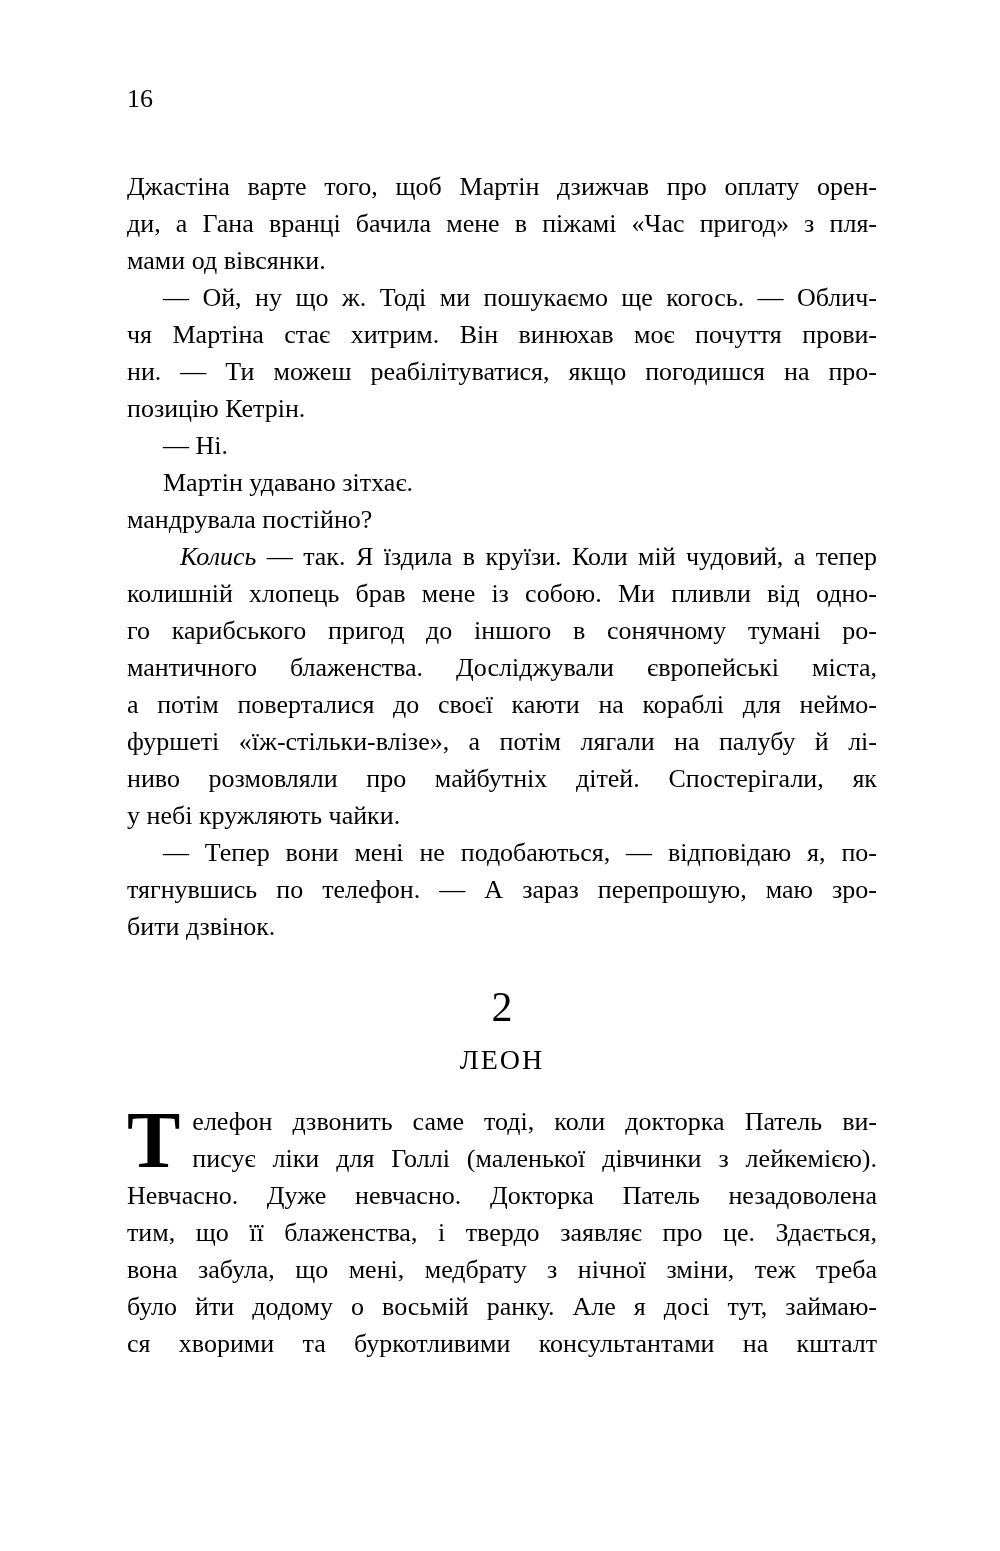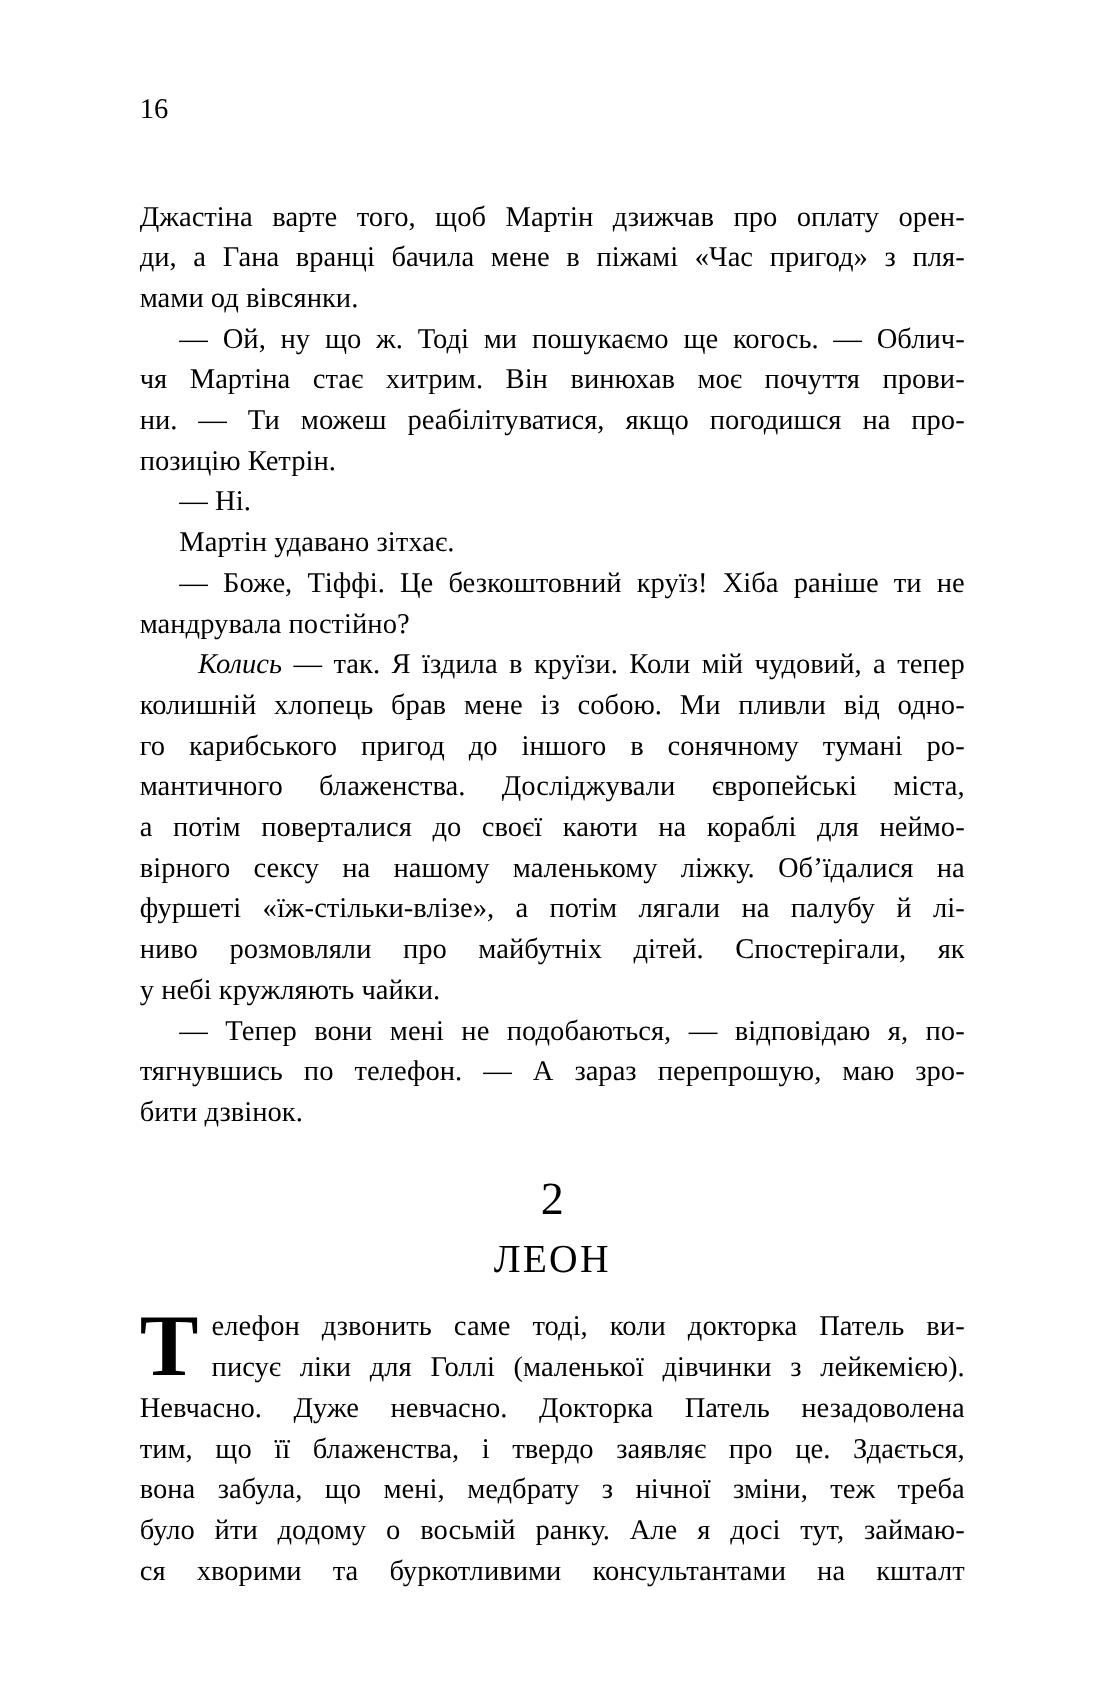--- a/index.html
+++ b/index.html
@@ -22,21 +22,21 @@
   .page-number {
     position: absolute;
     left: 127px;
     top: 84px;
     font-size: 26px;
     line-height: 30px;
   }
   .text-block {
     position: absolute;
     left: 127px;
-    top: 178px;
+    top: 168px;
     width: 750px;
   }
   .paragraph { margin: 0; }
   .line {
     font-size: 26px;
     line-height: 37px;
     height: 37px;
     overflow: hidden;
     text-align: justify;
   }
@@ -44,21 +44,21 @@
   .line.last { text-align-last: left; }
   .line.indent { padding-left: 36px; }
   .italic { font-style: italic; margin-left: 17px; }
   .chapter-heading { margin-top: 38px; text-align: center; }
   .chapter-number {
     font-size: 42px;
     line-height: 48px;
   }
   .chapter-title {
     margin-top: 14px;
-    font-size: 36px;
+    font-size: 28px;
     line-height: 30px;
     letter-spacing: 2px;
   }
   .dropcap-para { margin-top: 28px; }
   .dropcap {
     float: left;
     font-size: 80px;
     line-height: 70px;
     height: 70px;
     margin: 2px 12px 0 0;
@@ -84,30 +84,28 @@
           <div class="line fill">ни. — Ти можеш реабілітуватися, якщо погодишся на про-</div>
           <div class="line last">позицію Кетрін.</div>
         </div>
         <div class="paragraph">
           <div class="line indent last">— Ні.</div>
         </div>
         <div class="paragraph">
           <div class="line indent last">Мартін удавано зітхає.</div>
         </div>
         <div class="paragraph">
-          <div class="line indent fill">— Боже, Тіффі. Це безкоштовний круїз! Хіба раніше ти не</div>
           <div class="line last">мандрувала постійно?</div>
         </div>
         <div class="paragraph">
           <div class="line indent fill"><span class="italic">Колись</span><span> — так. Я їздила в круїзи. Коли мій чудовий, а тепер</span></div>
           <div class="line fill">колишній хлопець брав мене із собою. Ми пливли від одно-</div>
           <div class="line fill">го карибського пригод до іншого в сонячному тумані ро-</div>
           <div class="line fill">мантичного блаженства. Досліджували європейські міста,</div>
           <div class="line fill">а потім поверталися до своєї каюти на кораблі для неймо-</div>
-          <div class="line fill">вірного сексу на нашому маленькому ліжку. Об’їдалися на</div>
           <div class="line fill">фуршеті «їж-стільки-влізе», а потім лягали на палубу й лі-</div>
           <div class="line fill">ниво розмовляли про майбутніх дітей. Спостерігали, як</div>
           <div class="line last">у небі кружляють чайки.</div>
         </div>
         <div class="paragraph">
           <div class="line indent fill">— Тепер вони мені не подобаються, — відповідаю я, по-</div>
           <div class="line fill">тягнувшись по телефон. — А зараз перепрошую, маю зро-</div>
           <div class="line last">бити дзвінок.</div>
         </div>
       </div>

